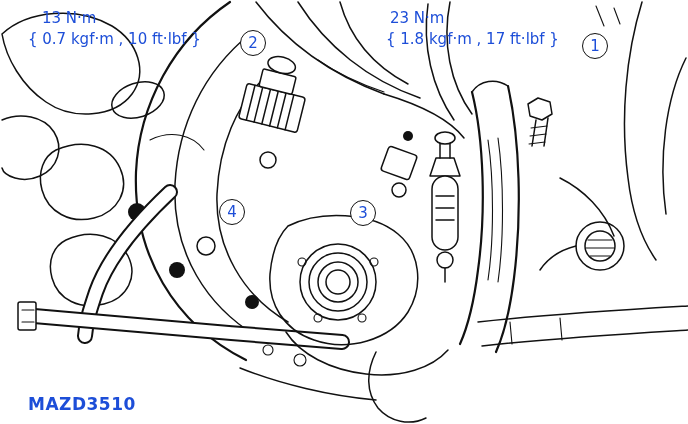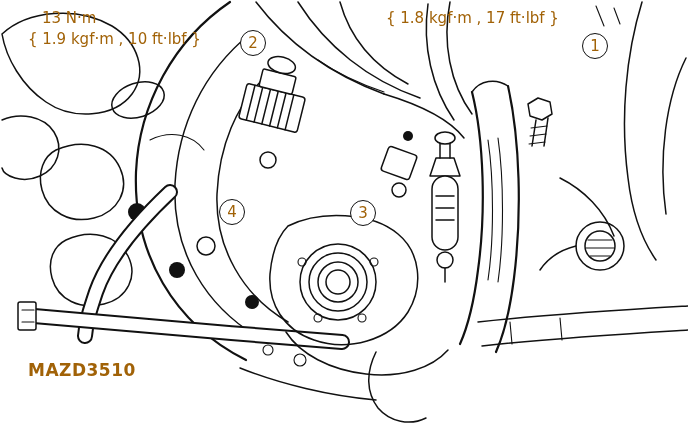--- a/index.html
+++ b/index.html
@@ -1,21 +1,21 @@
 <!DOCTYPE html>
 <html><head>
 <meta charset="utf-8">
 <style>
   html,body{margin:0;padding:0;background:#fff;}
   .stage{
     position:relative;
     width:688px;height:424px;
     background:#ffffff;
     font-family:"DejaVu Sans", sans-serif;
-    color:#a16207;
+    color:#1d4ed8;
     overflow:hidden;
   }
   .art{position:absolute;inset:0;width:688px;height:424px;}
   .art path,.art circle,.art ellipse,.art rect,.art line,.art polygon{
     stroke:#111;fill:none;stroke-width:1.5;stroke-linecap:round;stroke-linejoin:round;
   }
   .art .bold{stroke-width:2.2;}
   .art .thin{stroke-width:1.1;}
   .art .fillb{fill:#111;stroke:none;}
   .art .wfill{fill:#fff;}
@@ -25,21 +25,21 @@
   .note-left{left:28px;top:8px;}
   .note-right{left:386px;top:8px;}
   .note .l1{padding-left:14px;}
   .note-right .l1{padding-left:4px;}
   .callout{
     position:absolute;width:26px;height:26px;border:1.7px solid #111;border-radius:50%;
     background:#fff;display:flex;align-items:center;justify-content:center;
     font-size:15px;box-sizing:border-box;
   }
   .figure-code{
-    position:absolute;left:28px;top:360px;font-size:17px;font-weight:bold;letter-spacing:0.5px;
+    position:absolute;left:28px;top:394px;font-size:17px;font-weight:bold;letter-spacing:0.5px;
   }
 </style>
 </head>
 <body>
 
 <div class="stage">
 
   <svg class="art" viewBox="0 0 688 424" aria-hidden="true">
 
     <g>
@@ -164,24 +164,25 @@
       <path d="M576,246 C560,250 548,258 540,270"></path>
       <path d="M478,322 C550,314 620,310 688,306"></path>
       <path d="M482,346 C552,338 622,334 688,330"></path>
       <line class="thin" x1="510" y1="322" x2="512" y2="344"></line>
       <line class="thin" x1="560" y1="318" x2="562" y2="340"></line>
     </g>
   </svg>
 
   <div class="note note-left">
     <div class="l1">13 N·m</div>
-    <div class="l2">{ 1.9 kgf·m , 10 ft·lbf }</div>
+    <div class="l2">{ 0.7 kgf·m , 10 ft·lbf }</div>
   </div>
 
   <div class="note note-right">
+    <div class="l1">23 N·m</div>
     <div class="l2">{ 1.8 kgf·m , 17 ft·lbf }</div>
   </div>
 
   <div class="callout" style="left:240px;top:30px">2</div>
   <div class="callout" style="left:582px;top:33px">1</div>
   <div class="callout" style="left:219px;top:199px">4</div>
   <div class="callout" style="left:350px;top:200px">3</div>
 
   <div class="figure-code">MAZD3510</div>
 

